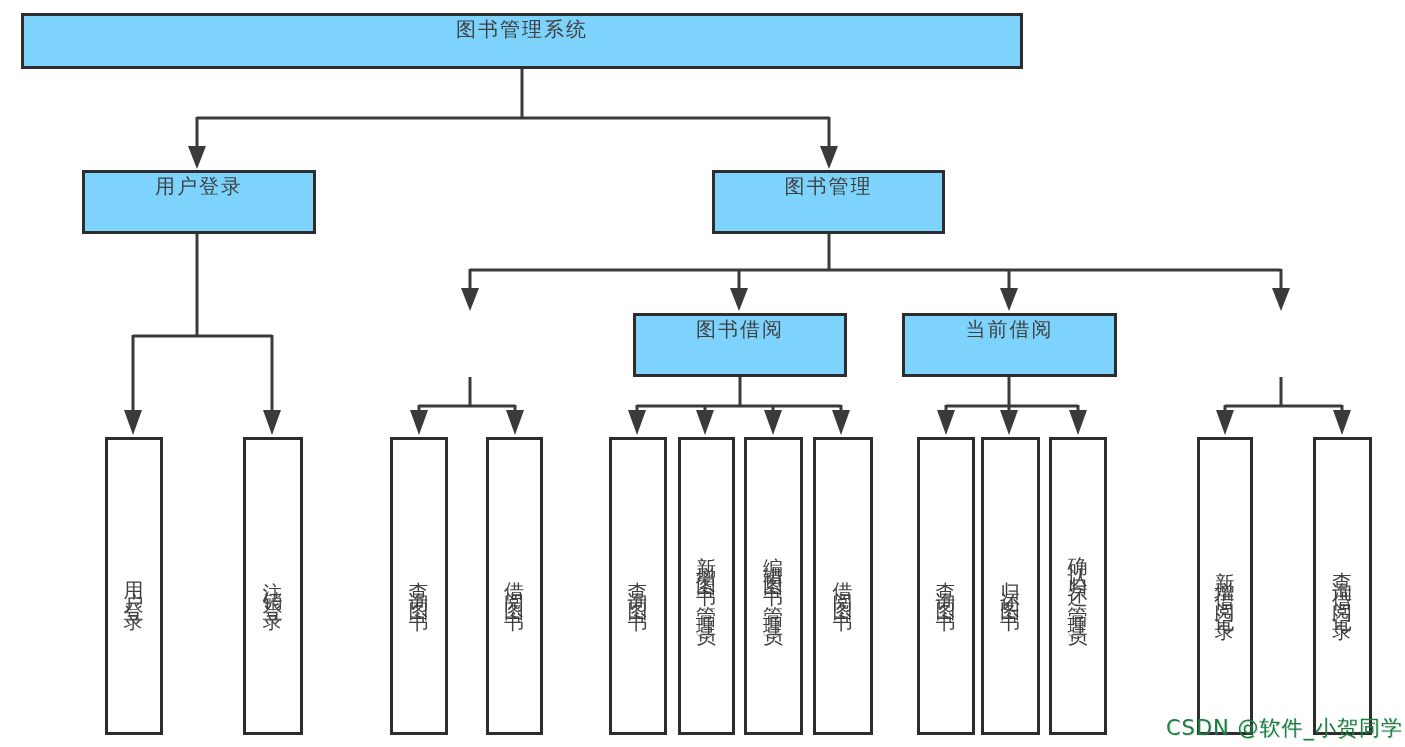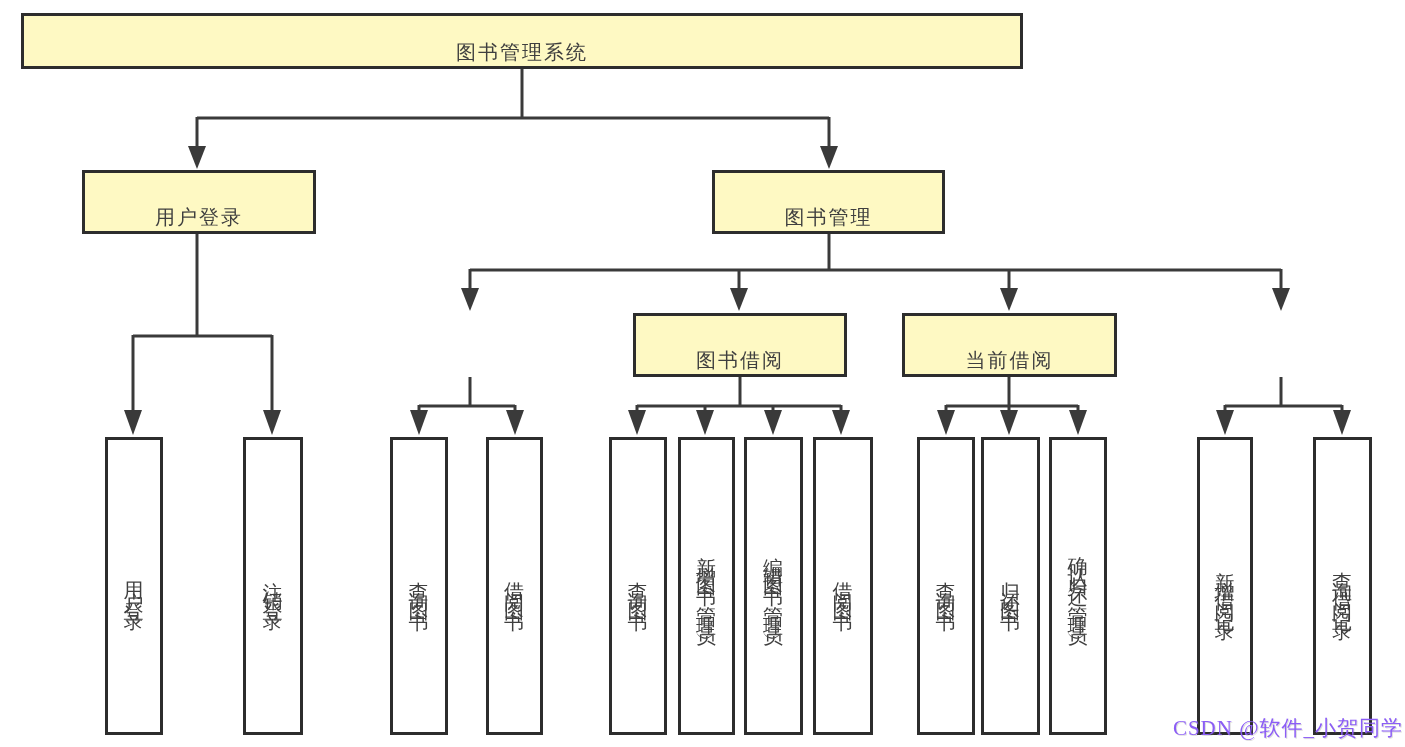--- a/index.html
+++ b/index.html
@@ -13,23 +13,23 @@
   }
   .connectors {
     position: absolute;
     left: 0; top: 0;
     width: 1405px; height: 747px;
   }
   .node {
     position: absolute;
     box-sizing: border-box;
     border: 3px solid #2d2d2d;
-    background: #fef9c3;
+    background: #7dd3fc;
     display: flex;
-    align-items: flex-end;
+    align-items: flex-start;
     justify-content: center;
     color: #3f3f3f;
     font-size: 20px;
     letter-spacing: 2px;
     white-space: nowrap;
   }
   .leaf {
     position: absolute;
     box-sizing: border-box;
     border: 3px solid #2d2d2d;
@@ -45,24 +45,23 @@
     font-size: 20px;
     line-height: 1;
     letter-spacing: 10px;
     color: #3f3f3f;
   }
   .watermark {
     position: absolute;
     right: 2px;
     top: 714px;
     font-size: 21px;
-    color: #8b5cf6;
+    color: #15803d;
     letter-spacing: 1px;
     text-shadow: 1px 1px 0 rgba(120,120,120,0.25);
-    font-family: Liberation Serif, serif;
   }
 </style>
 </head>
 <body>
 
 <div class="stage">
 
   <svg class="connectors" viewBox="0 0 1405 747" xmlns="http://www.w3.org/2000/svg">
     <g stroke="#3a3a3a" stroke-width="3" fill="none">
 

